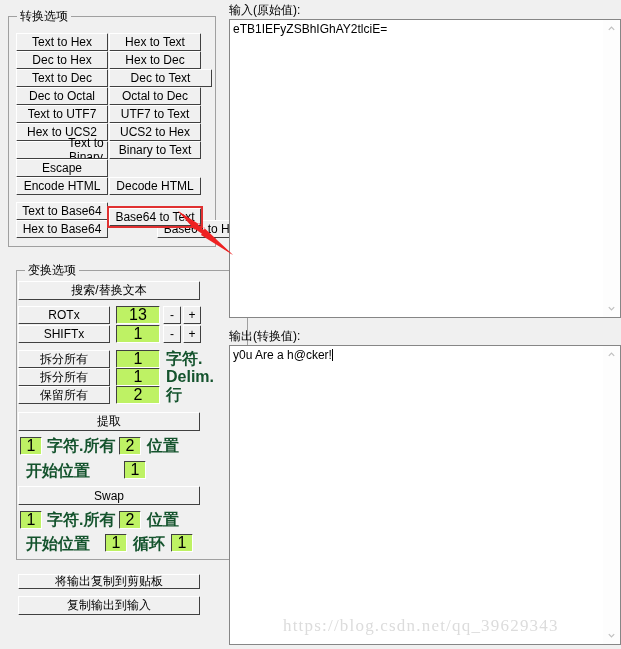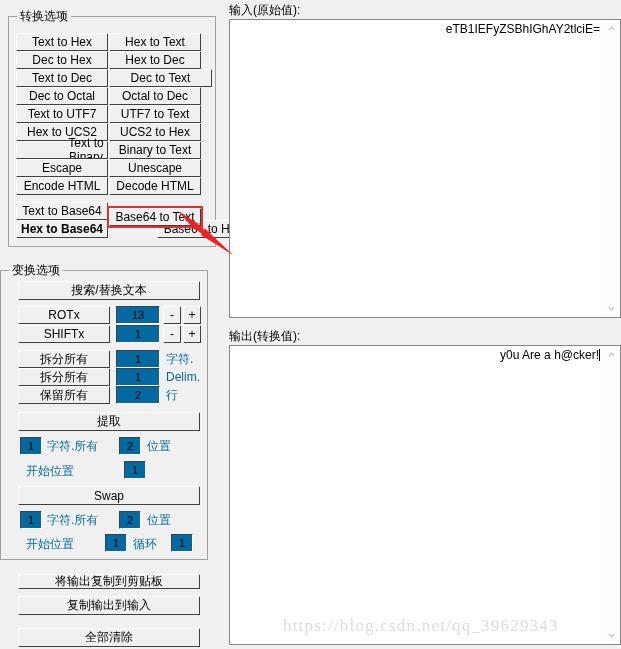--- a/index.html
+++ b/index.html
@@ -75,61 +75,61 @@
     outline: 2px solid #e03030;
     outline-offset: 0px;
     z-index: 6;
     margin-top: 6px;
   }
 
   
   .field {
     box-sizing: border-box;
     position: absolute;
-    background: #0369a1;
+    background: #bef264;
     border-top: 1px solid #808080;
     border-left: 1px solid #808080;
     border-right: 1px solid #ffffff;
     border-bottom: 1px solid #ffffff;
     font-family: "Liberation Sans", sans-serif;
-    font-size: 11px;
+    font-size: 16px;
     text-align: center;
     display: flex;
     align-items: center;
     justify-content: center;
     color: #000;
     user-select: none;
     cursor: text;
   }
   .field::before {
     content: "";
     position: absolute;
     left: -1px; top: -1px; right: 0; bottom: 0;
     border-left: 1px solid #404040;
     border-top: 1px solid #404040;
     pointer-events: none;
   }
 
   .lbl {
     position: absolute;
-    font-size: 12px;
+    font-size: 16px;
     line-height: 14px;
     white-space: nowrap;
-    color: #0369a1;
+    color: #14532d;
     user-select: none;
+    font-weight: bold;
   }
 
   
   #right-panel {
     position: absolute;
     left: 228px;
     top: 0;
     width: 393px;
     height: 649px;
-    text-align: right;
   }
   .io-label {
     position: absolute;
     font-size: 12px;
     line-height: 14px;
     white-space: nowrap;
   }
   .textarea-wrap {
     position: absolute;
     box-sizing: border-box;
@@ -227,29 +227,28 @@
   <div class="btn" style="left:16px; top:159px; width:92px; height:18px;">Escape</div>
   <div class="btn" style="left:16px; top:177px; width:92px; height:18px;">Encode HTML</div>
 
   <div class="btn" style="left:109px; top:33px; width:92px; height:18px;">Hex to Text</div>
   <div class="btn" style="left:109px; top:51px; width:92px; height:18px;">Hex to Dec</div>
   <div class="btn" style="left:109px; top:69px; width:103px; height:18px;">Dec to Text</div>
   <div class="btn" style="left:109px; top:87px; width:92px; height:18px;">Octal to Dec</div>
   <div class="btn" style="left:109px; top:105px; width:92px; height:18px;">UTF7 to Text</div>
   <div class="btn" style="left:109px; top:123px; width:92px; height:18px;">UCS2 to Hex</div>
   <div class="btn" style="left:109px; top:141px; width:92px; height:18px;">Binary to Text</div>
-  <div class="btn" style="left:109px; top:159px; width:92px; height:18px;">Unescape</div>
   <div class="btn" style="left:109px; top:177px; width:92px; height:18px;">Decode HTML</div>
 
   <div class="btn" style="left:16px; top:202px; width:92px; height:18px;">Text to Base64</div>
-  <div class="btn" style="left:16px; top:220px; width:92px; height:18px;font-weight:bold;">Hex to Base64</div>
+  <div class="btn" style="left:16px; top:220px; width:92px; height:18px;">Hex to Base64</div>
   <div class="btn highlight" style="left:109px; top:202px; width:92px; height:18px;">Base64 to Text</div>
   <div class="btn" style="left:109px; top:220px; width:92px; height:18px;margin-left:48px;">Base64 to Hex</div>
 
-  <div class="groupbox" style="left:0; top:270px; width:206px; height:288px;">
+  <div class="groupbox" style="left:16px; top:270px; width:206px; height:288px;padding-left:24px;">
     <div class="gb-title">变换选项</div>
   </div>
 
   <div class="btn" style="left:18px; top:281px; width:182px; height:19px;">搜索/替换文本</div>
 
   <div class="btn" style="left:18px; top:306px; width:92px; height:18px;">ROTx</div>
   <div class="field" style="left:116px; top:306px; width:44px; height:18px;">13</div>
   <div class="btn" style="left:163px; top:306px; width:18px; height:18px;">-</div>
   <div class="btn" style="left:183px; top:306px; width:18px; height:18px;">+</div>
 
@@ -283,21 +282,20 @@
   <div class="lbl" style="left:47px; top:513px;">字符.所有</div>
   <div class="field" style="left:119px; top:511px; width:22px; height:18px;">2</div>
   <div class="lbl" style="left:147px; top:513px;">位置</div>
   <div class="lbl" style="left:26px; top:537px;">开始位置</div>
   <div class="field" style="left:105px; top:534px; width:22px; height:18px;">1</div>
   <div class="lbl" style="left:133px; top:537px;">循环</div>
   <div class="field" style="left:171px; top:534px; width:22px; height:18px;">1</div>
 
   <div class="btn" style="left:18px; top:574px; width:182px; height:15px;">将输出复制到剪贴板</div>
   <div class="btn" style="left:18px; top:596px; width:182px; height:19px;">复制输出到输入</div>
-  <div class="btn" style="left:18px; top:628px; width:182px; height:19px;">全部清除</div>
 </div>
 
 <div id="right-panel">
 
   <div class="io-label" style="left:1px; top:3px;">输入(原始值):</div>
 
   <div class="textarea-wrap" style="left:1px; top:19px; width:392px; height:299px;">
     <div class="textarea-text">eTB1IEFyZSBhIGhAY2tlciE=</div>
     <div class="vscroll">
       <div class="arrow up">

